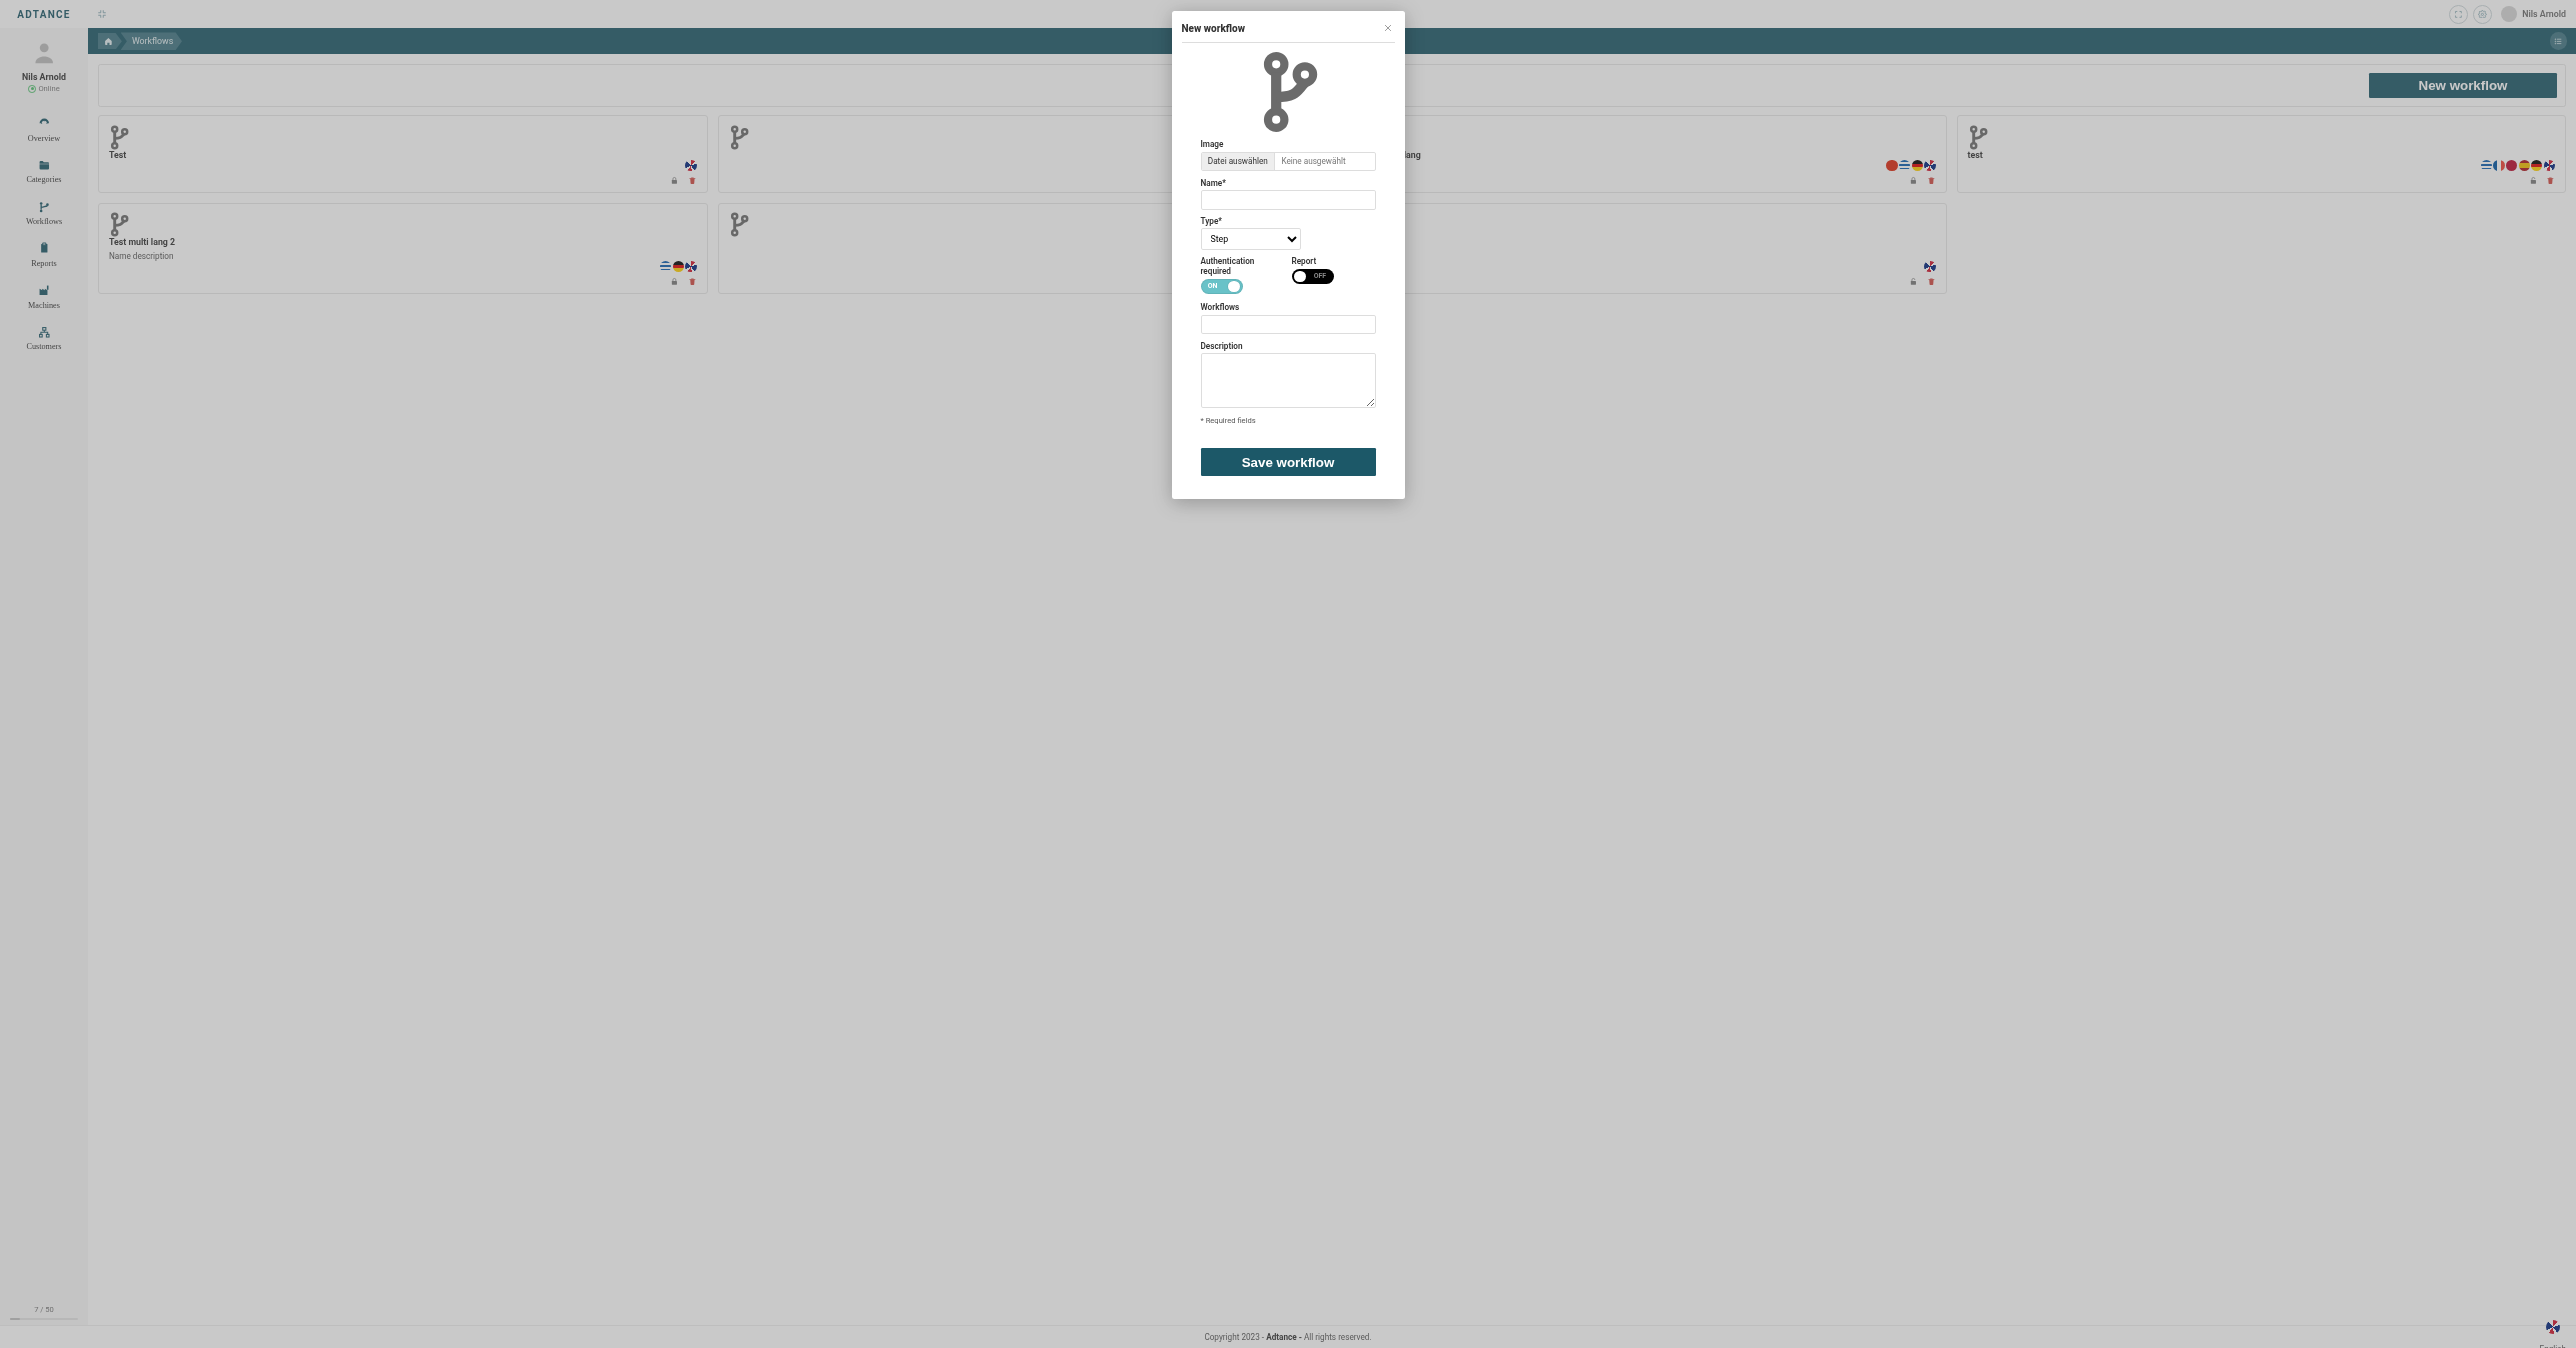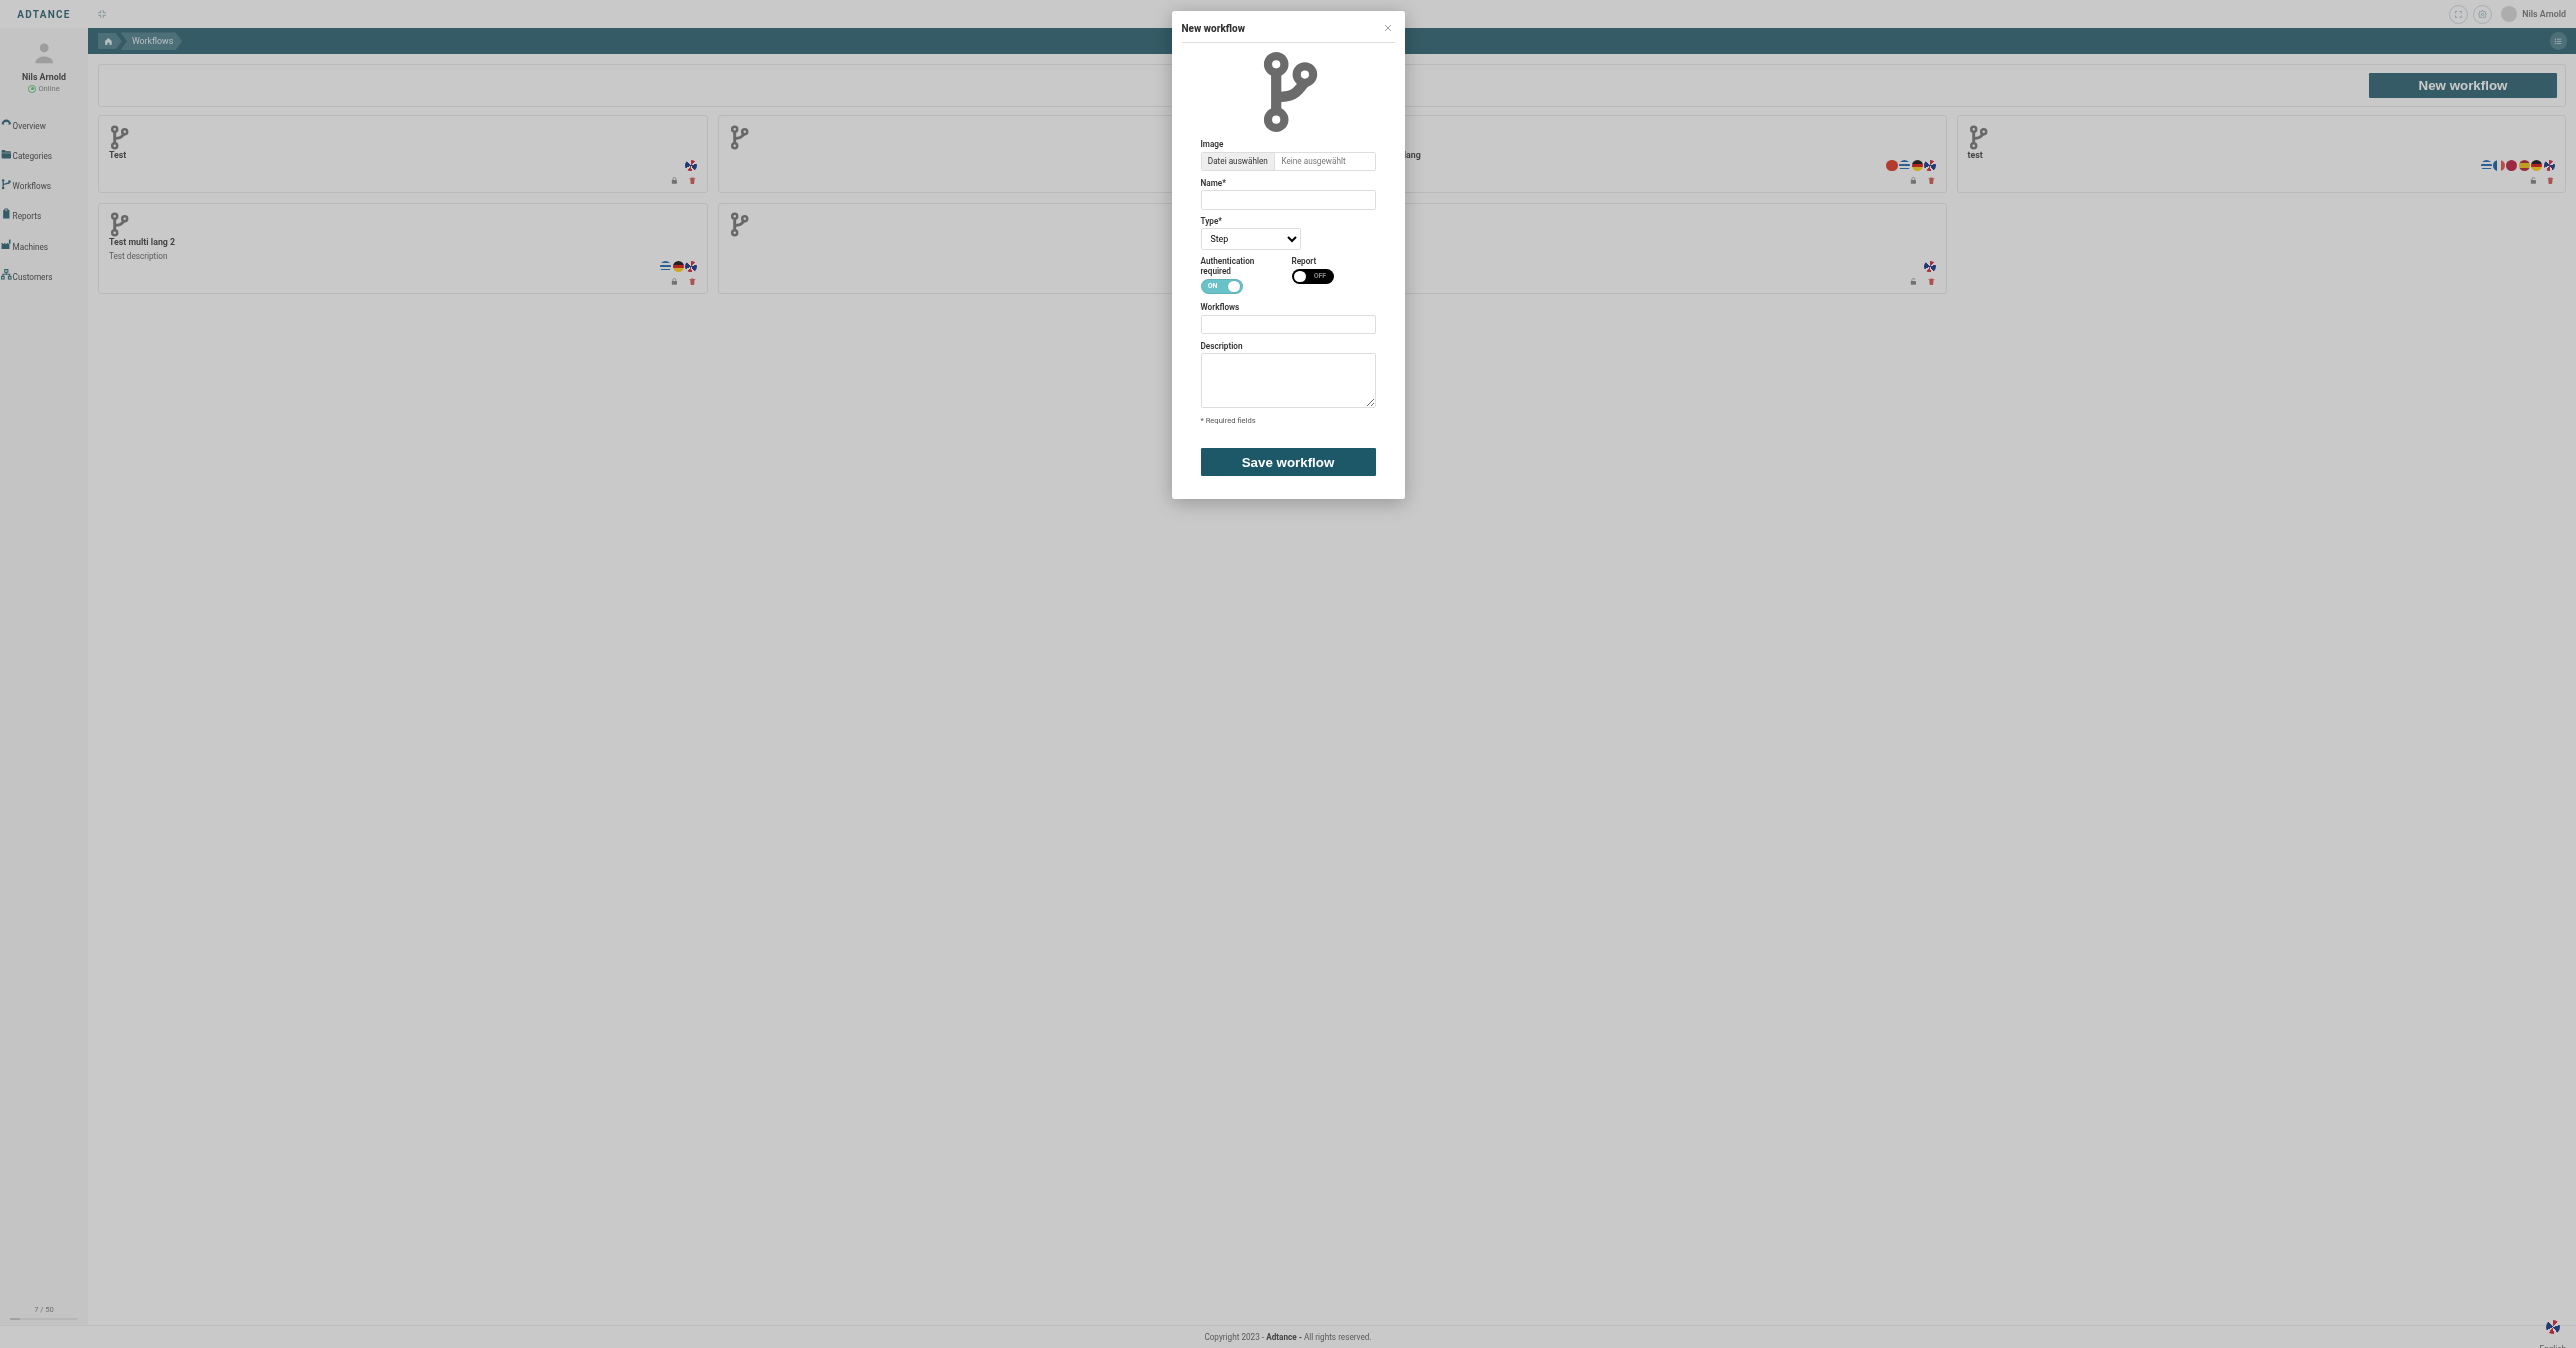--- a/index.html
+++ b/index.html
@@ -84,24 +84,25 @@
   .sidebar .s-username { margin-top: 6.3px; font-weight: 700; color: #333; }
   .sidebar .s-status { margin-top: 2.5px; font-size: 7.6px; color: #7a7a7a; display: inline-flex; align-items: center; gap: 2.5px; }
   .sidebar .s-status .dot {
     width: 7.6px; height: 7.6px; border: 1.3px solid #4cc06a; border-radius: 50%; display: inline-block;
     position: relative;
   }
   .sidebar .s-status .dot::after { content:""; position:absolute; inset:1.3px; background:#4cc06a; border-radius:50%; }
 
   .sidebar nav { margin-top: 17.6px; width: 100%; }
   .sidebar .nav-item {
-    display: flex; flex-direction: row; align-items: center;
+    display: flex; flex-direction: column; align-items: center;
     padding: 6.3px 0 10px;
     cursor: pointer;
     color: #333;
+    font-family: Liberation Serif, serif;
   }
   .sidebar .nav-item .ni-icon { color: var(--teal); }
   .sidebar .nav-item .ni-label { margin-top: 3.8px; font-size: 8.2px; }
 
   .sidebar .quota {
     position: absolute;
     bottom: 11.3px;
     font-size: 7.6px;
     color: #777;
   }
@@ -592,21 +593,21 @@
               <svg width="21.4" height="25" viewBox="0 0 24 30" fill="#6b6b6b">
   <circle cx="6" cy="5" r="3" fill="#fff" stroke="#6b6b6b" stroke-width="3"></circle>
   <circle cx="18" cy="8" r="3" fill="#fff" stroke="#6b6b6b" stroke-width="3"></circle>
   <circle cx="6" cy="25" r="3" fill="#fff" stroke="#6b6b6b" stroke-width="3"></circle>
   <path d="M6 8v14" stroke="#6b6b6b" stroke-width="3.5" fill="none"></path>
   <path d="M6 16c8 0 8-2 12-6" stroke="#6b6b6b" stroke-width="3.5" fill="none"></path>
 </svg>
             </div>
     <div class="c-body">
       <div class="c-title">Test multi lang 2</div>
-      <div class="c-desc">Test description</div>
+      <div class="c-desc">Name description</div>
       <div class="c-flags">
                 <span class="flag flag-gr"></span>
                 <span class="flag flag-de"></span>
                 <span class="flag flag-gb"></span>
               </div>
       <div class="c-actions">
         <span>
                   <svg width="8.8" height="8.8" viewBox="0 0 24 24" fill="currentColor">
                     <rect x="5" y="11" width="14" height="10" rx="1"></rect>
                     <path d="M8 11V8a4 4 0 1 1 8 0v3" fill="none" stroke="currentColor" stroke-width="2"></path>

